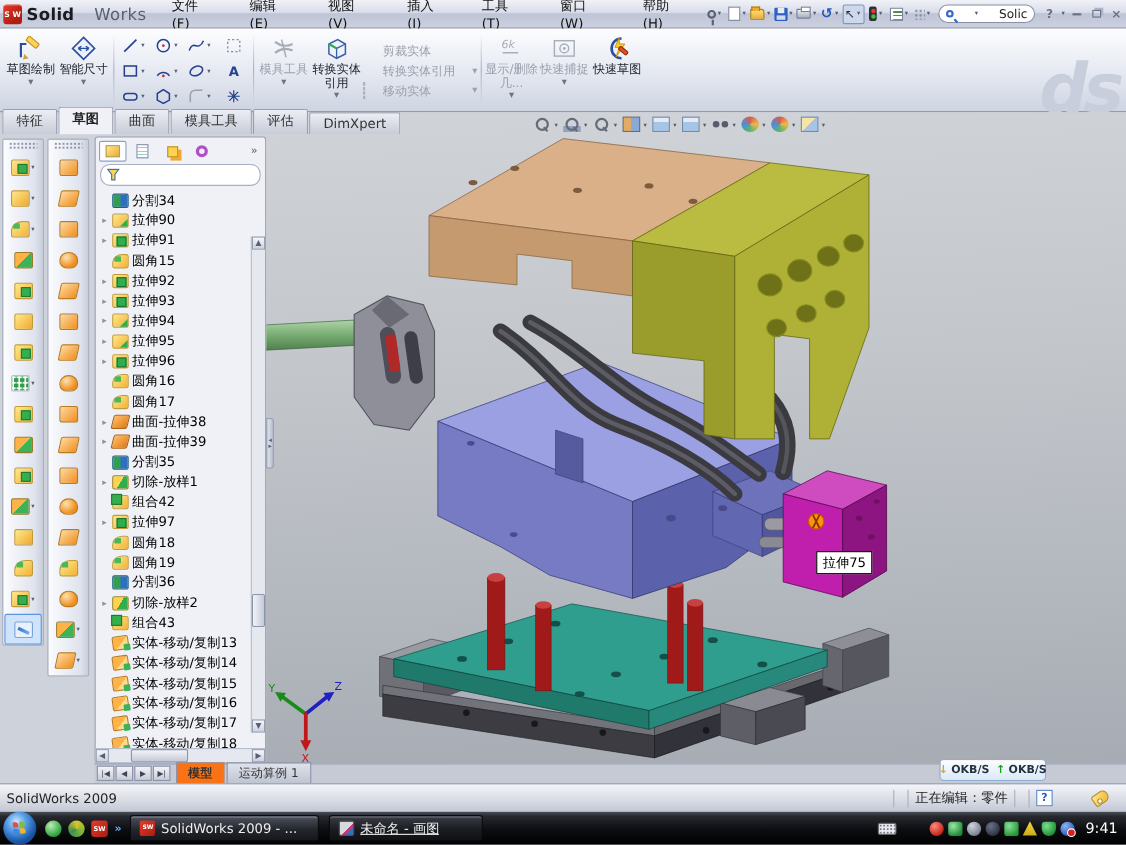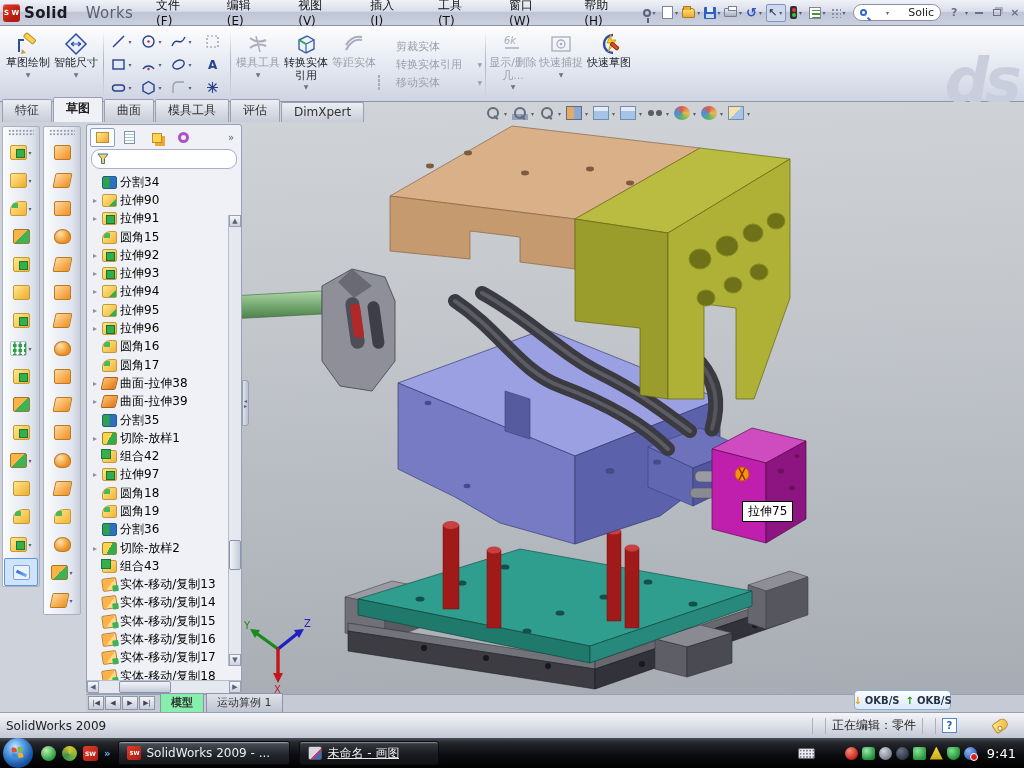--- a/index.html
+++ b/index.html
@@ -137,21 +137,21 @@
   .hu-sphere .huic{border-radius:50%;background:conic-gradient(#e23c2c,#f0b430,#3fae4e,#2f7fd6,#e23c2c);}
   .hu-photo .huic{background:linear-gradient(135deg,#ffe9a0 50%,#9cc2ea 50%);border:1px solid #5a7ca8;}
   #tooltip{position:absolute;left:500px;top:399px;background:#fff;border:1px solid #000;font-size:12px;padding:1px 5px;color:#000;z-index:5;}
   #netwidget{left:854px;top:690px;width:97px;height:20px;background:linear-gradient(#fcfdff,#dce9f8);border:1px solid #8ab0d8;border-radius:4px;display:flex;align-items:center;justify-content:center;gap:3px;font-size:10px;font-weight:bold;color:#234;z-index:8;}
   .nw-down::before{content:"↓";color:#e8a000;} .nw-up::before{content:"↑";color:#18a018;}
   .nw-sep{width:1px;height:12px;background:#aac4de;}
   
   #bottombar{left:86px;top:694px;width:938px;height:18px;background:#c6cad4;border-top:1px solid #9aa0b2;display:flex;align-items:flex-end;}
   .navbtn{width:16px;height:14px;background:linear-gradient(#f2f4f8,#c8ccd8);border:1px solid #8c94ac;font-size:7px;color:#445;display:flex;align-items:center;justify-content:center;margin-bottom:1px;}
   .btab{font-size:11px;padding:1px 10px 2px;border:1px solid #8c94ac;border-bottom:none;background:linear-gradient(#dfe2ea,#bfc4d2);margin-left:2px;color:#333;}
-  .btab.active{background:#86efac;font-weight:bold;}
+  .btab.active{background:#f97316;font-weight:bold;}
   
   #statusbar{left:0;top:712px;width:1024px;height:26px;background:linear-gradient(#f4f5f8,#d8dbe4 60%,#c2c7d4);border-top:1px solid #9aa0b2;display:flex;align-items:center;font-size:12px;color:#222;padding:0 6px;}
   .ssep{width:1px;height:16px;background:#aab0c0;margin:0 6px;}
   .qmark{width:15px;height:15px;background:#fff;border:1px solid #5a82c8;color:#2a5fc0;font-size:10px;font-weight:bold;display:flex;align-items:center;justify-content:center;}
   .tagic{width:15px;height:11px;background:linear-gradient(135deg,#ffe98a,#f0b43a);border:1px solid #b8902e;border-radius:2px 5px 5px 2px;transform:rotate(-35deg);position:relative;}
   .tagic::before{content:"";position:absolute;left:2px;top:4px;width:3px;height:3px;border-radius:50%;background:#fff;border:1px solid #b8902e;}
   
   #taskbar{left:0;top:738px;width:1024px;height:30px;background:linear-gradient(#4a4e56 0%,#26282e 14%,#0c0d10 55%,#000 100%);display:flex;align-items:center;color:#fff;}
   #orb{width:30px;height:30px;border-radius:50%;margin-left:3px;background:radial-gradient(circle at 40% 30%,#cfe6ff 0%,#5aa0e8 30%,#1a57a8 65%,#0a2f6a 100%);position:relative;flex:none;}
   .flag{position:absolute;left:9px;top:9px;width:12px;height:12px;transform:rotate(-6deg);display:grid;grid-template-columns:5px 5px;grid-template-rows:5px 5px;gap:1px;}
@@ -383,28 +383,20 @@
     <span class="ric">
       <svg width="24" height="24" viewBox="0 0 24 24">
           <path d="M5 8 L13 4 L20 8 L20 17 L12 21 L5 17 Z" fill="#eef3fb" stroke="#3a5fa8" stroke-width="1.4"></path>
           <path d="M5 8 L12 12 L20 8 M12 12 L12 21" fill="none" stroke="#3a5fa8" stroke-width="1.2"></path>
           <path d="M5 8 L12 12" stroke="#2fae4e" stroke-width="2"></path>
         </svg>
     </span>
     <span class="rlab">转换实体引用</span>
     <span class="rdown">▼</span>
   </div>
-  <div class="rb gray">
-    <span class="ric">
-      <svg width="24" height="24" viewBox="0 0 24 24">
-          <path d="M4 18 q6-12 16-10 M4 13 q6-10 16-8" fill="none" stroke="#a8adbb" stroke-width="2"></path>
-        </svg>
-    </span>
-    <span class="rlab">等距实体</span>
-  </div>
 
   <div class="rstack">
     <div class="rsrow">
       <span class="rsic"><span class="ric-mirror"></span></span>
       <span>剪裁实体</span>
     </div>
     <div class="rsrow">
       <span class="rsic"><span class="ric-pattern"></span></span>
       <span>转换实体引用</span>
       <span class="rsarr">▼</span>

